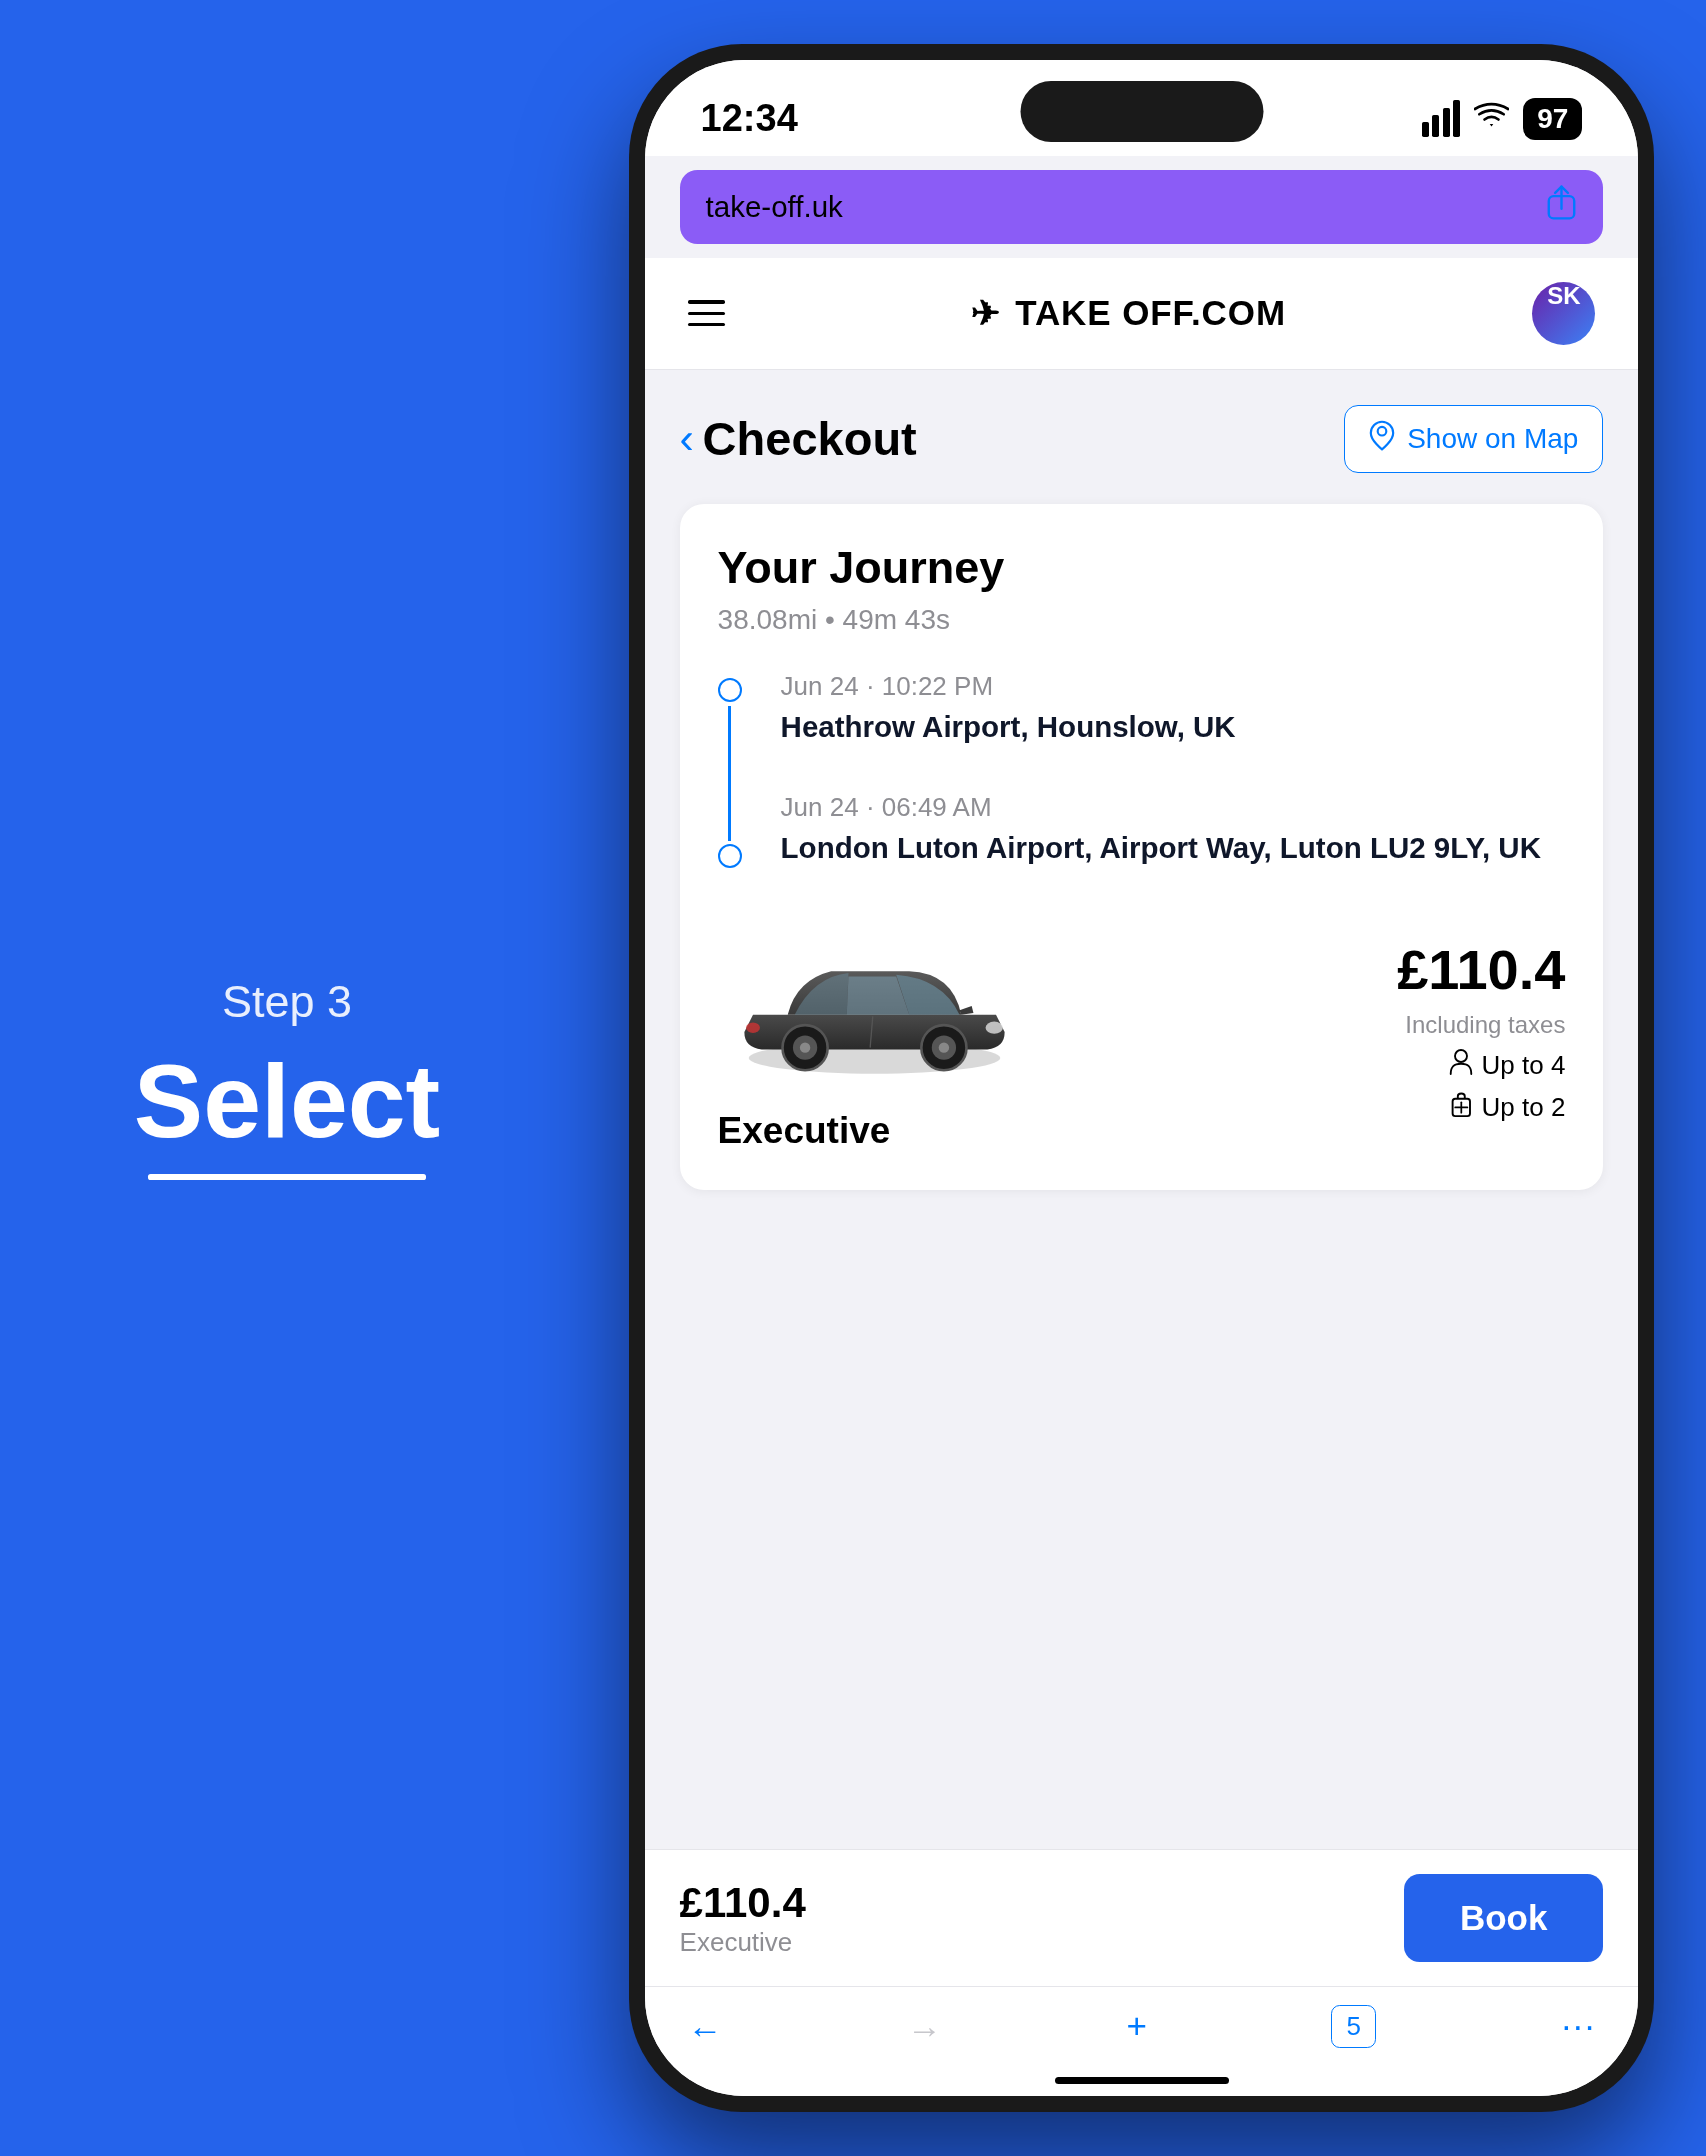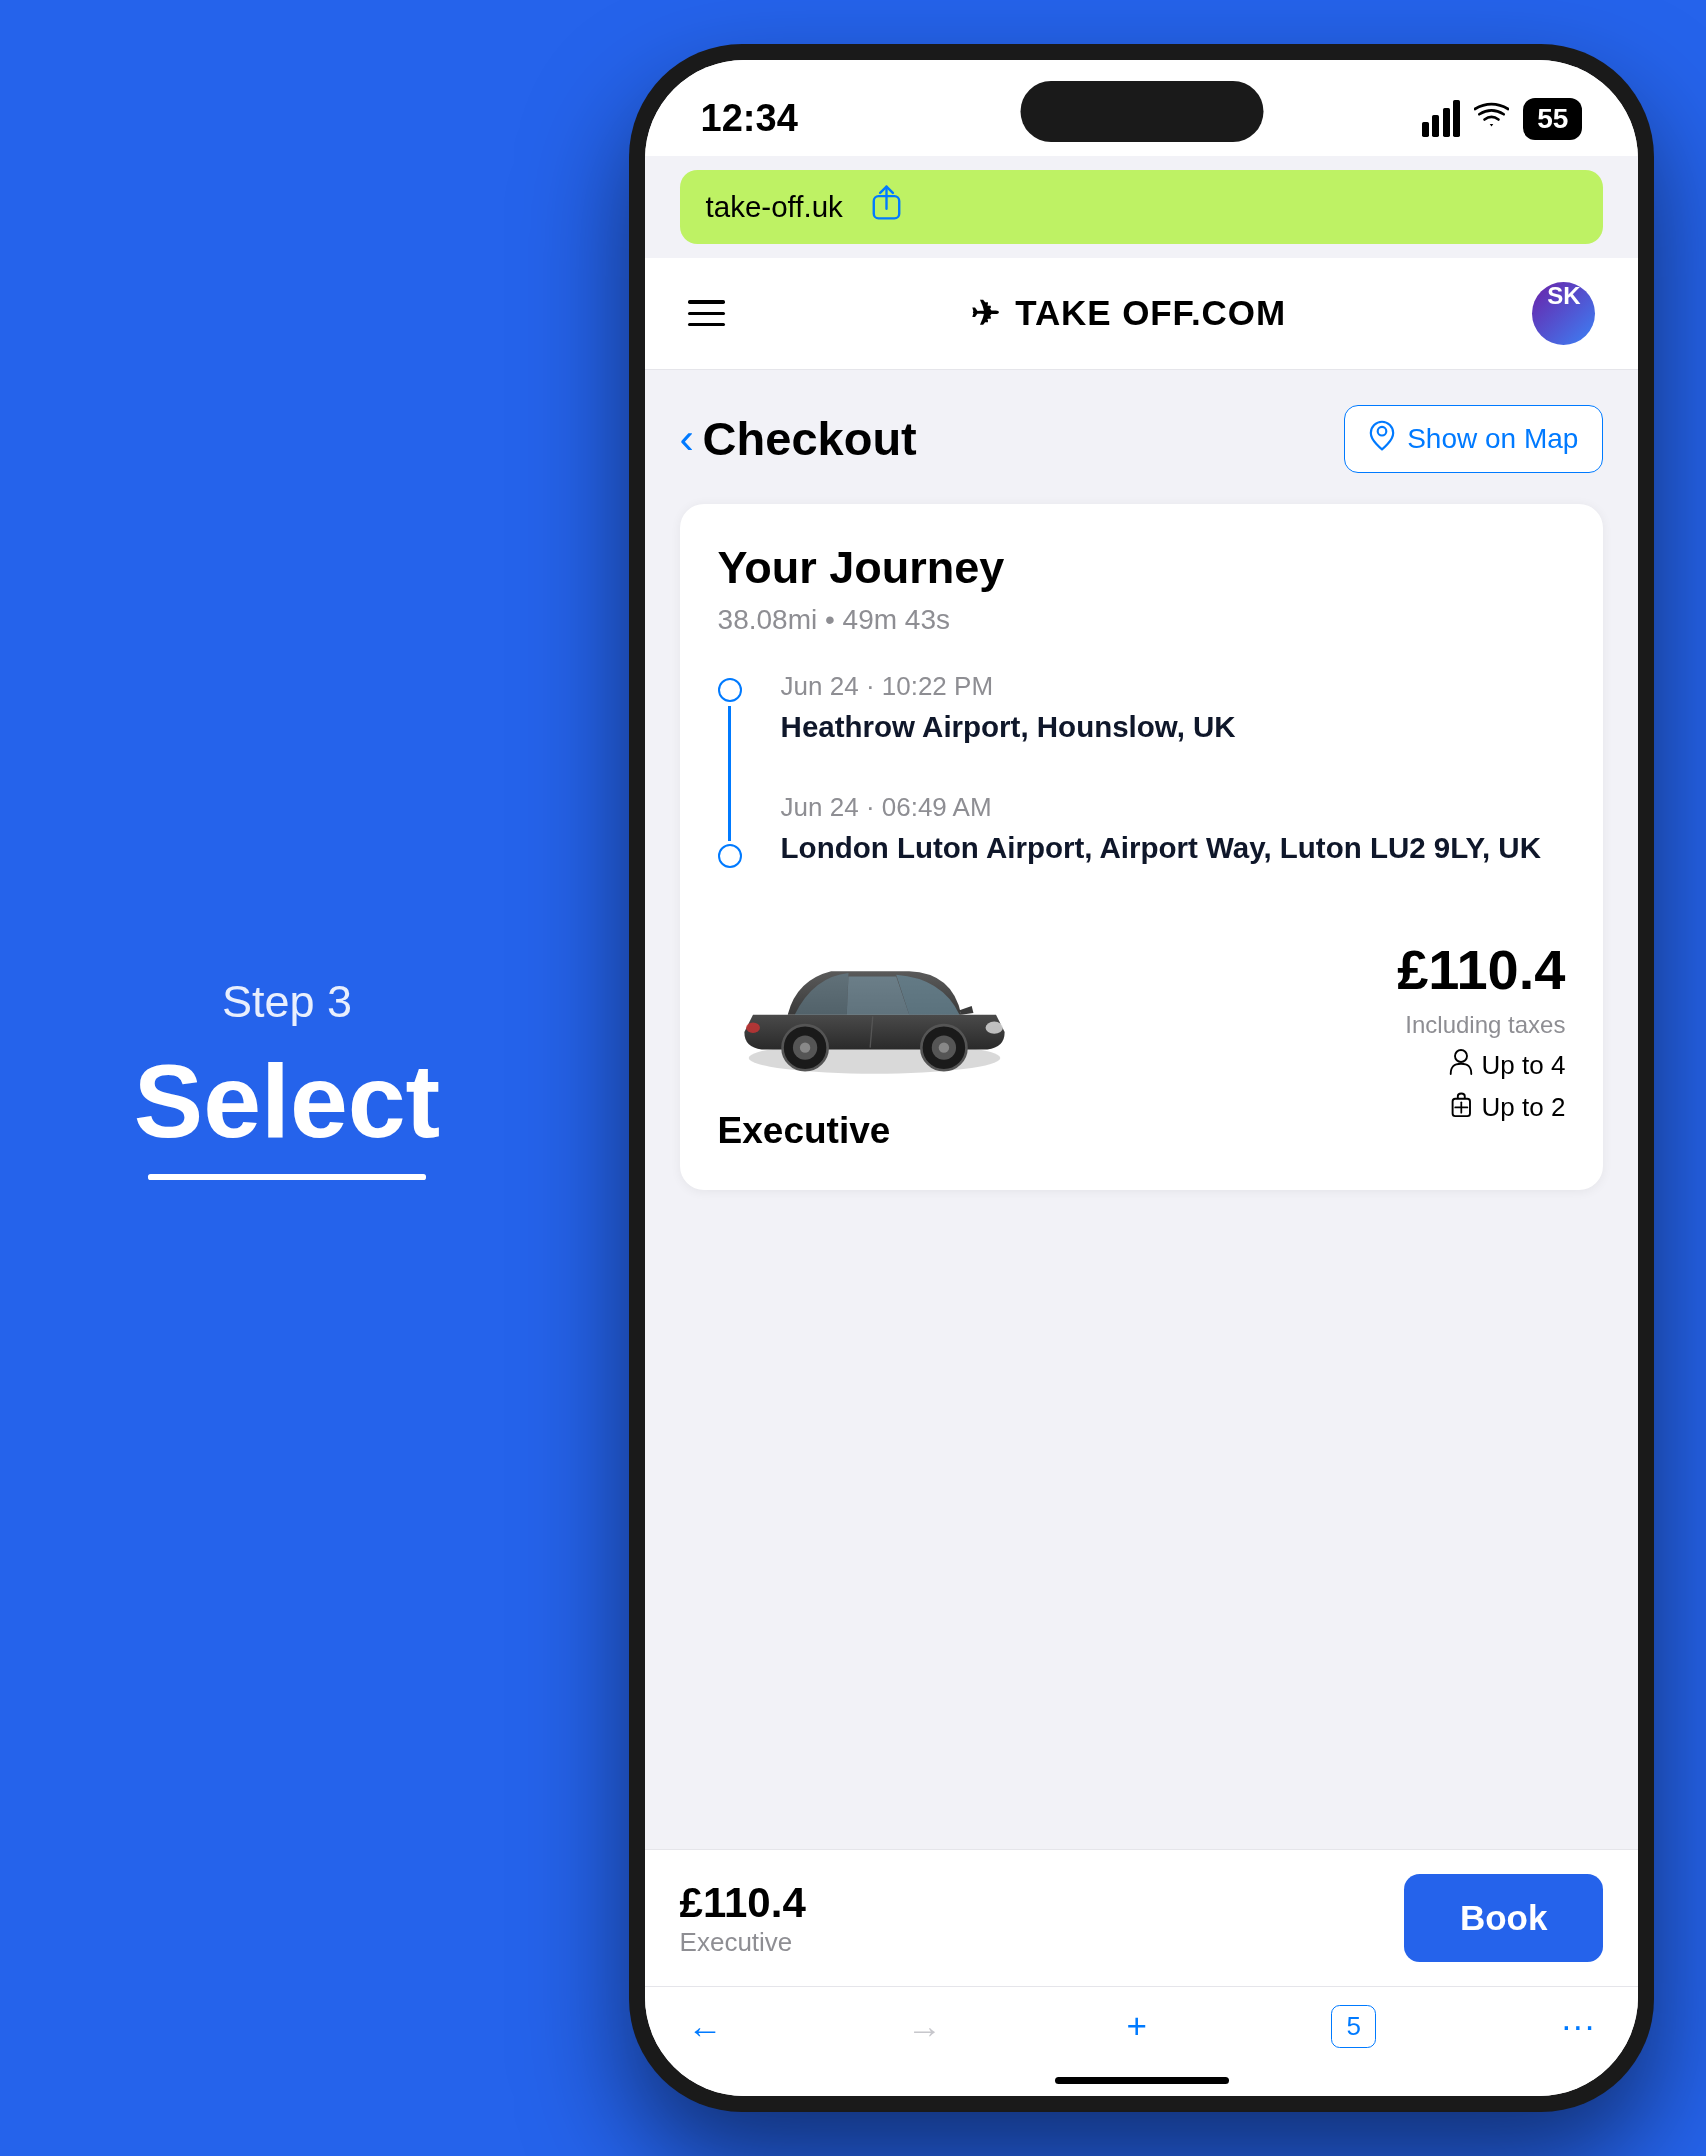--- a/index.html
+++ b/index.html
@@ -147,26 +147,26 @@
       background: #f2f2f7;
       padding: 14px 35px;
       display: flex;
       align-items: center;
       gap: 17.4px;
       flex-shrink: 0;
     }
 
     .url-bar {
       flex: 1;
-      background: #bef264;
+      background: #8b5cf6;
       border-radius: 17.4px;
       padding: 15.6px 26px;
       display: flex;
       align-items: center;
-      justify-content: flex-start;
+      justify-content: space-between;
       gap: 28px;
     }
 
     .url-text {
       font-size: 29.5px;
       color: #000;
     }
 
     .share-btn {
       font-size: 31px;
@@ -530,21 +530,21 @@
           </div>
 
           <span class="wifi-icon">
             <svg width="35" height="28" viewBox="0 0 40 32">
               <path d="M20 28 L22 25 L18 25 Z" fill="#000"></path>
               <path d="M12 20 Q20 14 28 20" stroke="#000" stroke-width="3" fill="none" stroke-linecap="round"></path>
               <path d="M6 14 Q20 5 34 14" stroke="#000" stroke-width="3" fill="none" stroke-linecap="round"></path>
               <path d="M1 8 Q20 -3 39 8" stroke="#000" stroke-width="3" fill="none" stroke-linecap="round"></path>
             </svg>
           </span>
-          <span class="battery-badge">55</span>
+          <span class="battery-badge">97</span>
         </div>
       </div>
 
       <div class="browser-bar">
         <div class="url-bar">
           <span class="url-text">take-off.uk</span>
           <span class="share-btn">
             <svg width="31" height="35" viewBox="0 0 36 44" fill="none">
               <rect x="2" y="14" width="32" height="28" rx="6" stroke="#007aff" stroke-width="3" fill="none"></rect>
               <line x1="18" y1="2" x2="18" y2="30" stroke="#007aff" stroke-width="3" stroke-linecap="round"></line>

